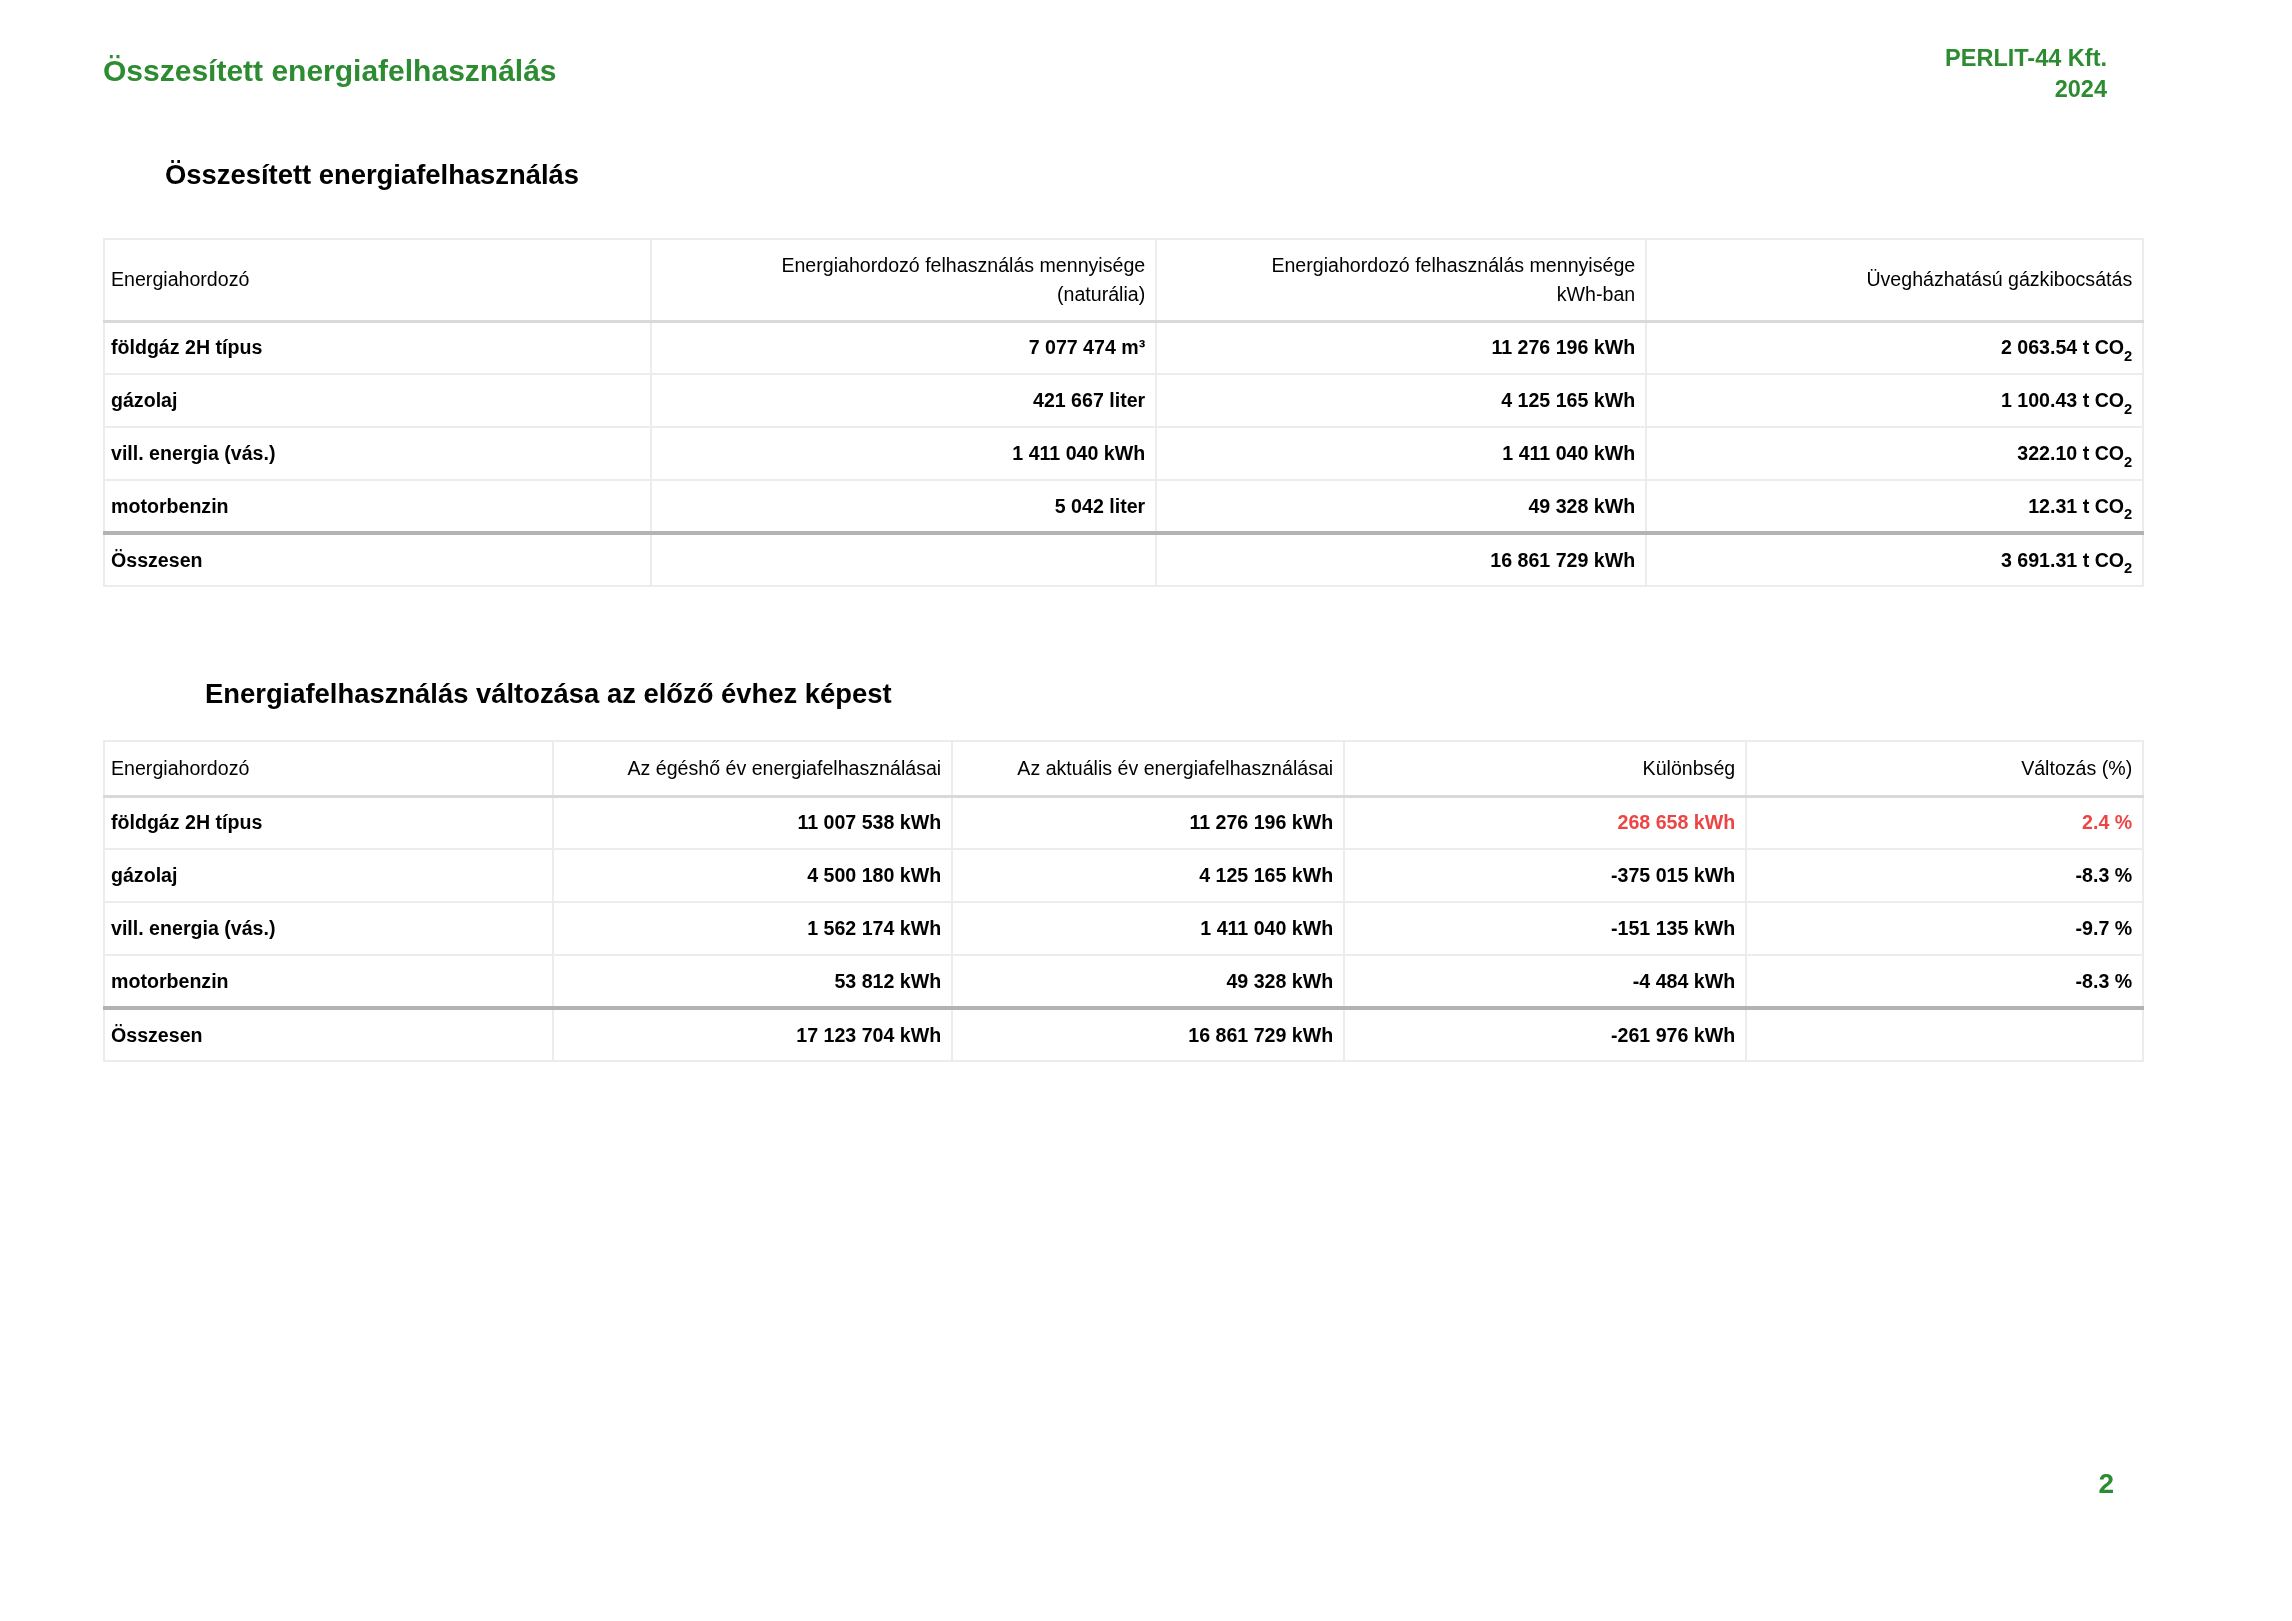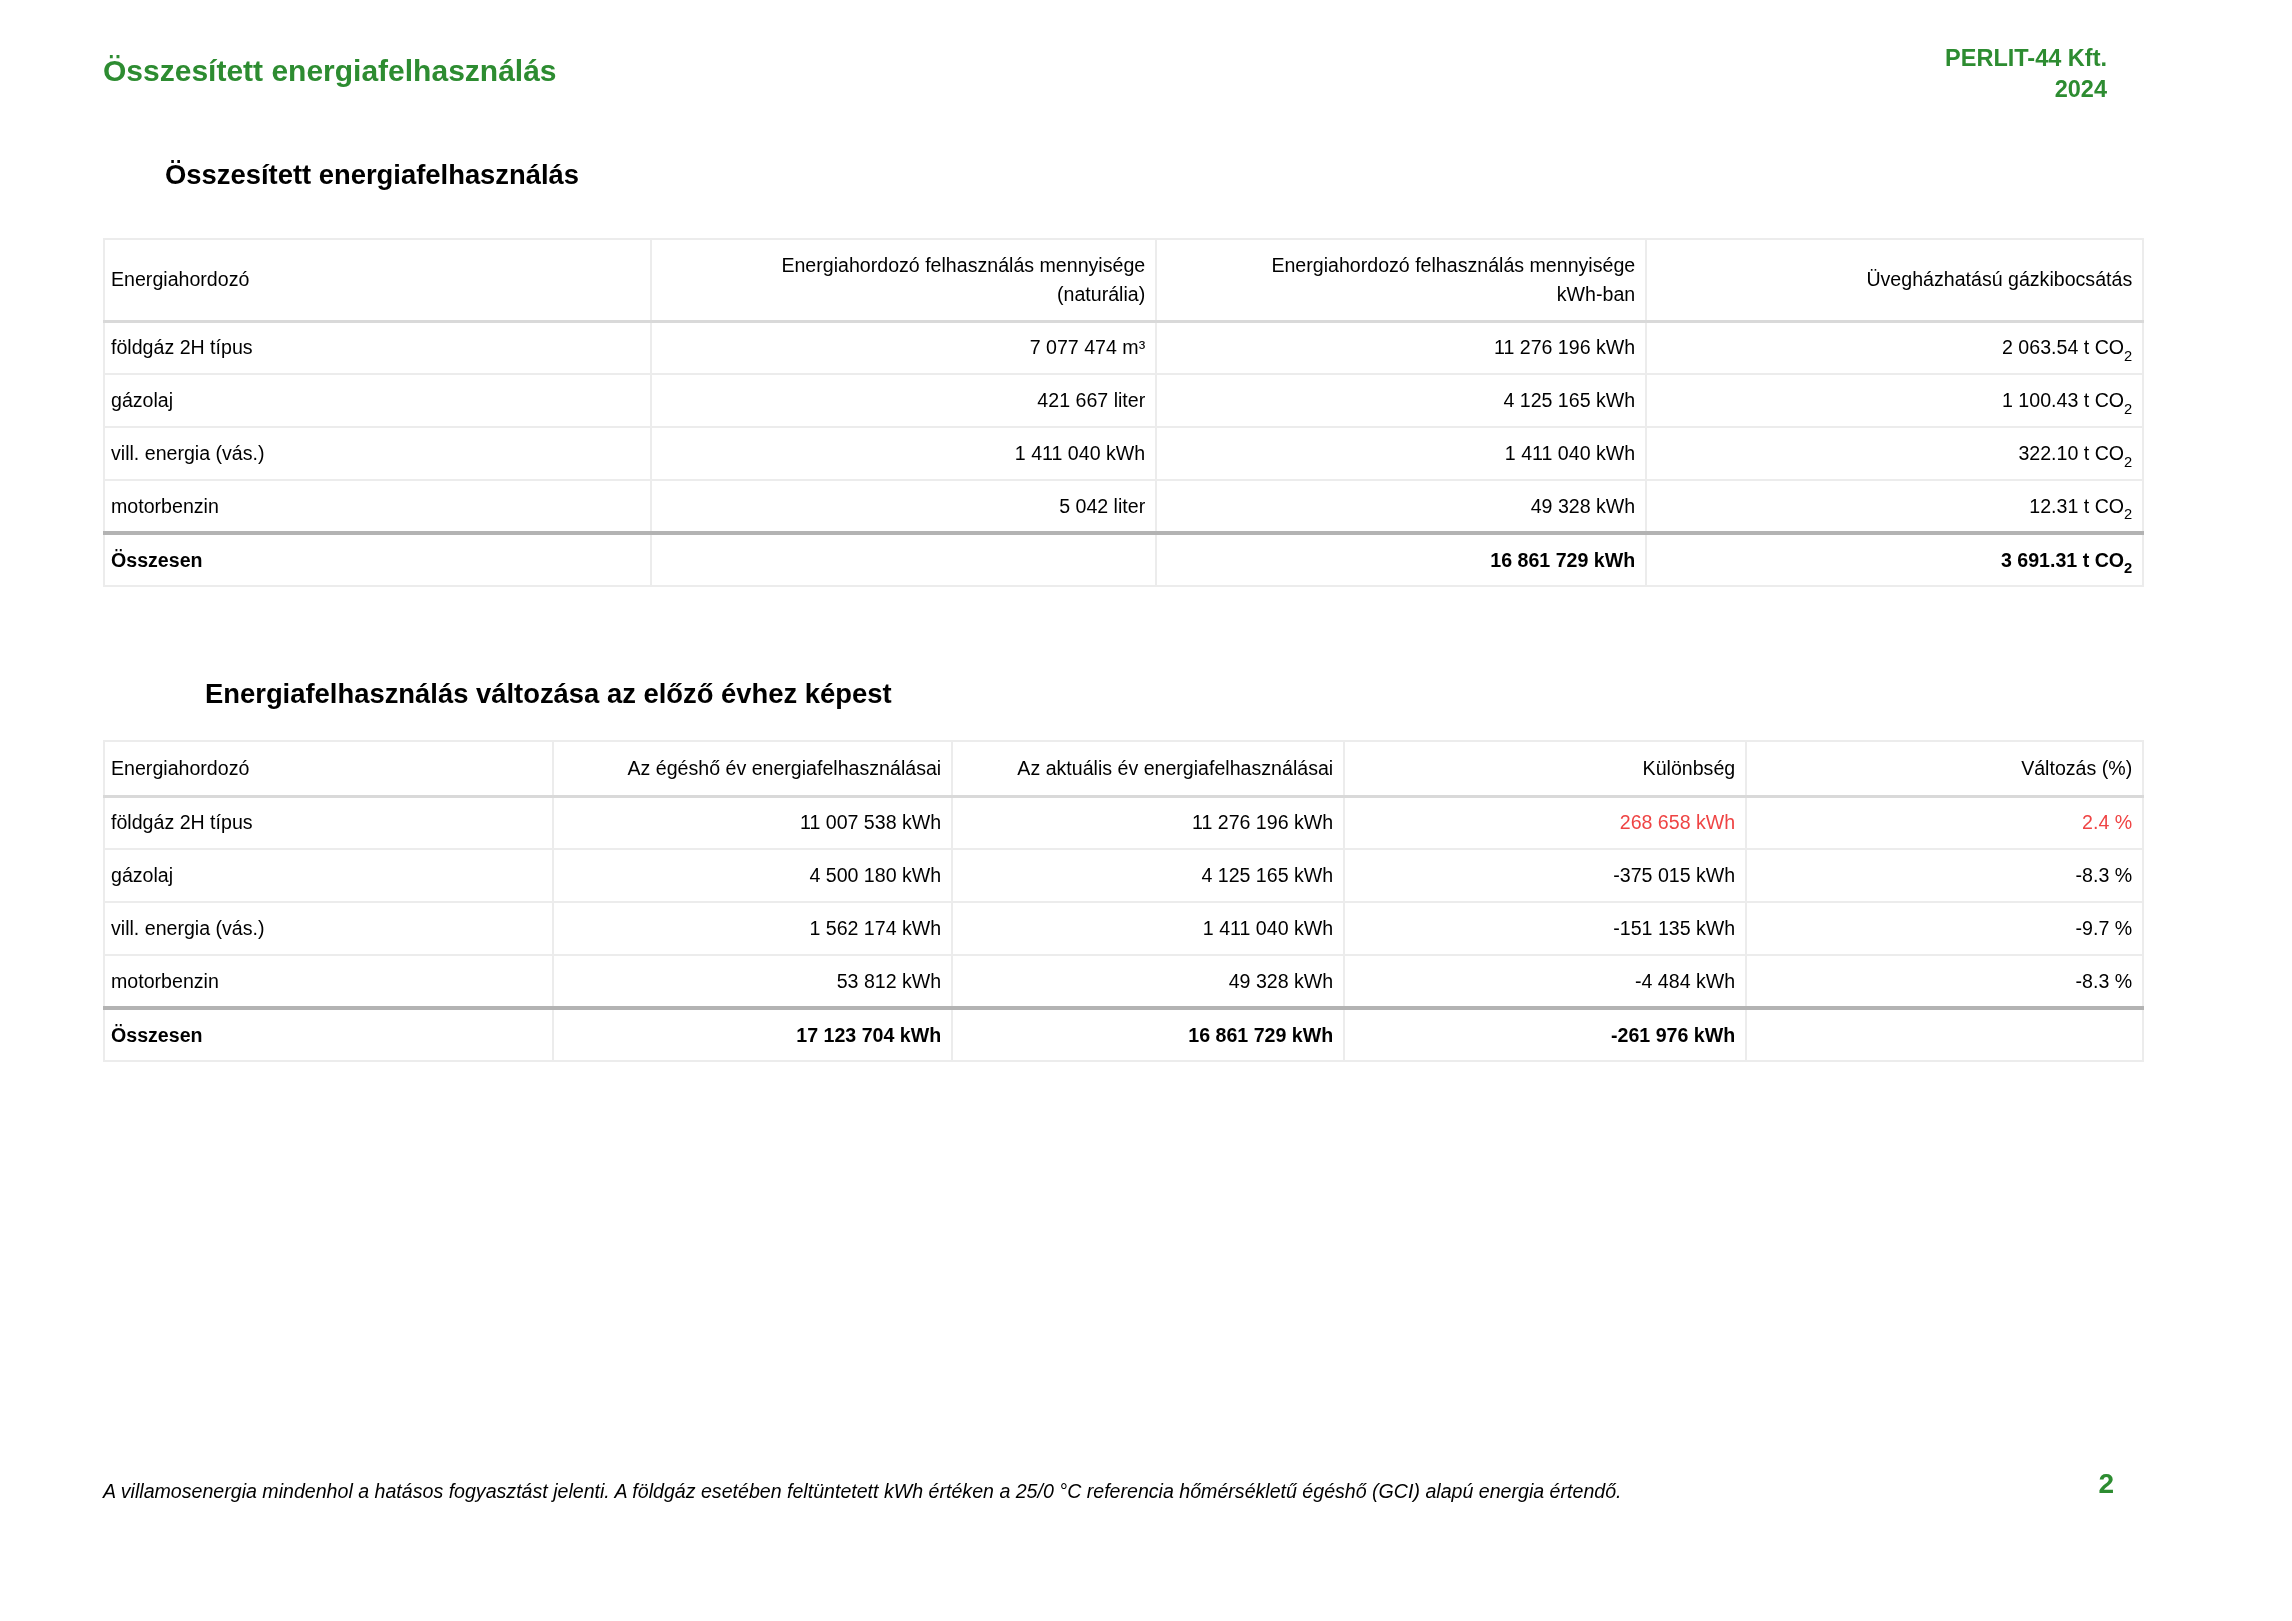--- a/index.html
+++ b/index.html
@@ -55,21 +55,21 @@
   #table2 { top: 740px; }
 
   table.report th, table.report td {
     border: 2px solid #ececec;
     vertical-align: middle;
     font-weight: normal;
   }
   table.report thead th { border-bottom: 3.9px solid #d9d9d9; }
   #table1 thead th { height: 82px; }
   #table2 thead th { height: 55px; }
-  table.report tbody td { height: 53px; }
+  table.report tbody td { height: 53px; font-weight: bold; }
   tr.total td { border-top: 4.9px solid #b3b3b3; font-weight: bold; }
 
   .c-left  { text-align: left;  padding-left: 6px; }
   .c-right { text-align: right; padding-right: 9.8px; }
   .hdr-line { line-height: 29px; }
   .red { color: #ef4444; }
   .co2sub {
     font-size: 14.7px;
     position: relative;
     top: 6.9px;
@@ -222,18 +222,17 @@
       <tr class="total">
         <td class="c-left">Összesen</td>
         <td class="c-right">17 123 704 kWh</td>
         <td class="c-right">16 861 729 kWh</td>
         <td class="c-right">-261 976 kWh</td>
         <td class="c-right"></td>
       </tr>
     </tbody>
   </table>
 
-  <div class="footer-note">A villamosenergia mindenhol a hatásos fogyasztást jelenti. A földgáz esetében feltüntetett kWh értéken a 25/0 °C referencia hőmérsékletű égéshő (GCI) alapú energia értendő.</div>
 
   <div class="page-number">2</div>
 
 </div>
 
 
 </body></html>

